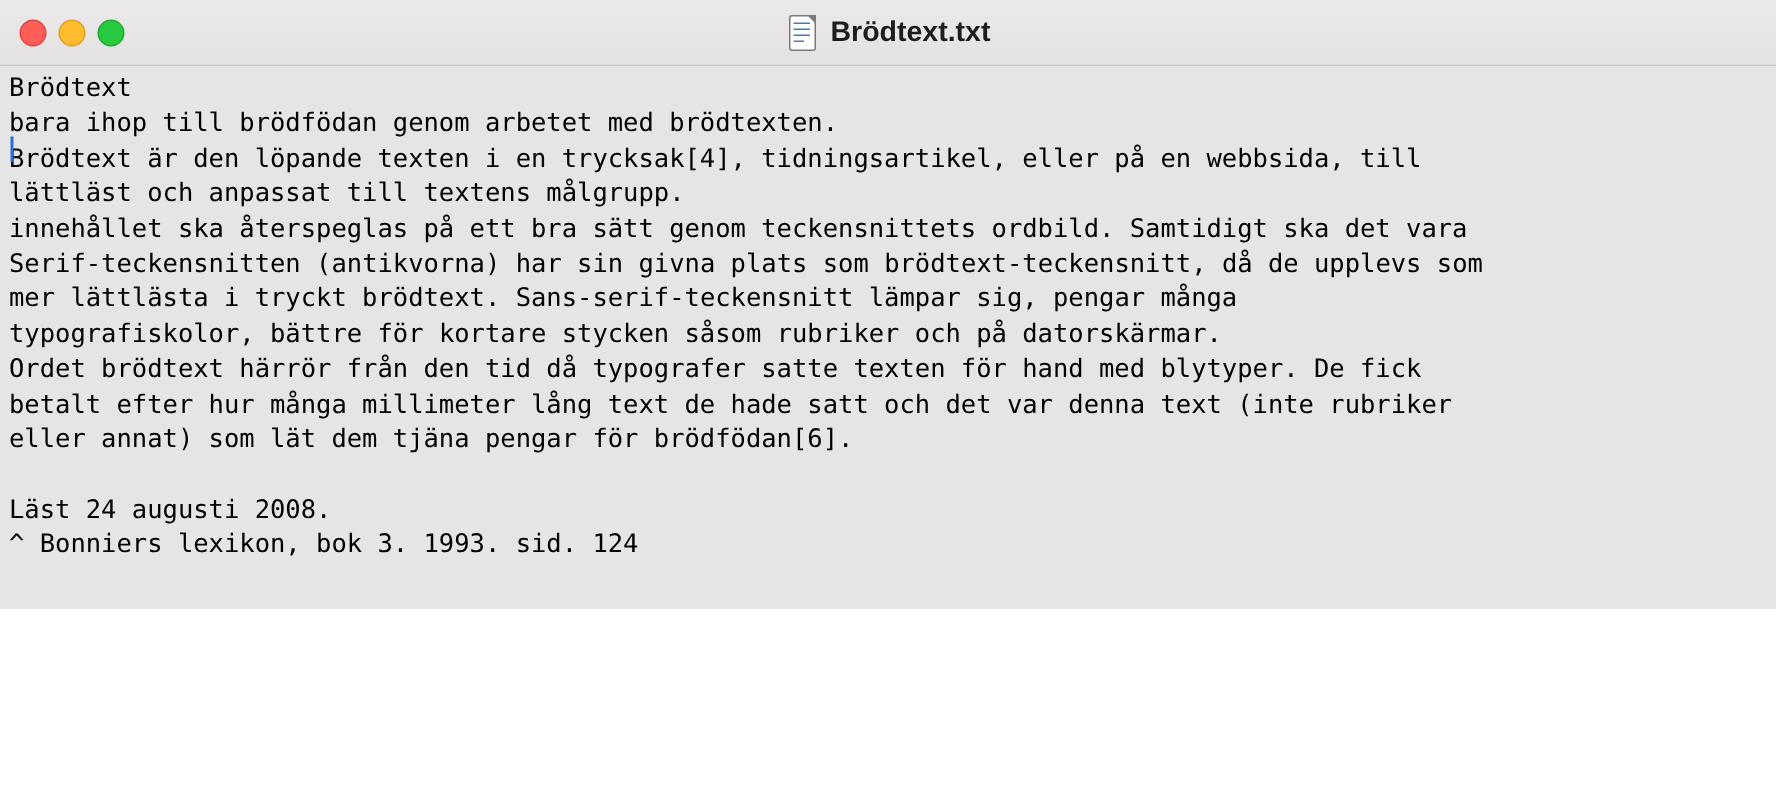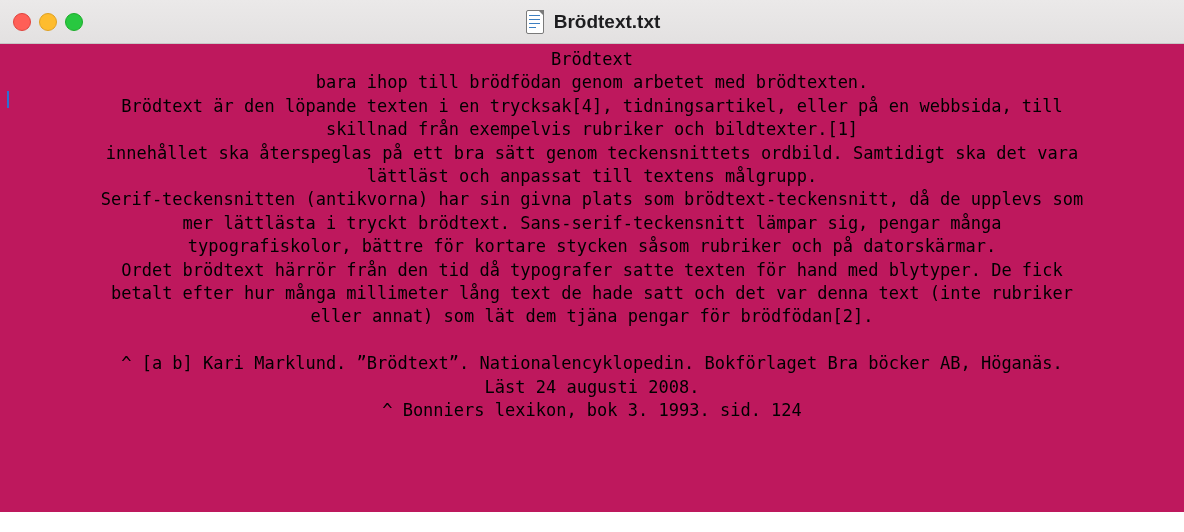--- a/index.html
+++ b/index.html
@@ -5,26 +5,25 @@
   * { box-sizing: border-box; }
   html, body {
     margin: 0; padding: 0;
     width: 1184px; height: 532px;
     overflow: hidden;
     background: #ffffff;
     font-family: "Liberation Sans", sans-serif;
   }
   #window {
     width: 1184px;
-    height: 512px;
+    height: 406px;
     position: relative;
     background: #ffffff;
     display: flex;
     flex-direction: column;
-    text-align: center;
   }
   
   #titlebar {
     height: 44px;
     min-height: 44px;
     background: linear-gradient(to bottom, #ebe9e9, #e3e1e1);
     border-bottom: 1px solid #c8c6c6;
     display: flex;
     align-items: center;
     position: relative;
@@ -85,21 +84,21 @@
   }
   #title-text {
     font-size: 19px;
     font-weight: bold;
     color: #1d1d1f;
     font-family: "Liberation Sans", sans-serif;
   }
   
   #textarea {
     flex: 1;
-    background: #be185d;
+    background: #e5e5e5;
     padding: 4px 6px 0 6px;
     overflow: hidden;
     position: relative;
   }
   #caret {
     position: absolute;
     left: 7px;
     top: 47px;
     width: 2px;
     height: 17px;
@@ -145,32 +144,30 @@
       <span id="title-text">Brödtext.txt</span>
     </div>
   </div>
 
   <div id="textarea">
     <div id="caret"></div>
 
     <div class="line">Brödtext</div>
     <div class="line">bara ihop till brödfödan genom arbetet med brödtexten.</div>
     <div class="line">Brödtext är den löpande texten i en trycksak[4], tidningsartikel, eller på en webbsida, till</div>
-    <div class="line">skillnad från exempelvis rubriker och bildtexter.[1]</div>
+    <div class="line">lättläst och anpassat till textens målgrupp.</div>
     <div class="line">innehållet ska återspeglas på ett bra sätt genom teckensnittets ordbild. Samtidigt ska det vara</div>
-    <div class="line">lättläst och anpassat till textens målgrupp.</div>
 
     <div class="line"><span class="sq">Serif-teckensnitten</span><span> (</span><span class="sq">antikvorna</span><span>) har sin givna plats som brödtext-teckensnitt, då de upplevs som</span></div>
 
     <div class="line"><span>mer lättlästa i tryckt brödtext. </span><span class="sq">Sans-serif-teckensnitt</span><span> lämpar sig, pengar många</span></div>
 
     <div class="line"><span class="sq">typografiskolor</span><span>, bättre för kortare stycken såsom rubriker och på datorskärmar.</span></div>
 
     <div class="line">Ordet brödtext härrör från den tid då typografer satte texten för hand med blytyper. De fick</div>
     <div class="line">betalt efter hur många millimeter lång text de hade satt och det var denna text (inte rubriker</div>
-    <div class="line">eller annat) som lät dem tjäna pengar för brödfödan[2].</div>
+    <div class="line">eller annat) som lät dem tjäna pengar för brödfödan[6].</div>
     <div class="line blank"></div>
-    <div class="line">^ [a b] Kari Marklund. ”Brödtext”. Nationalencyklopedin. Bokförlaget Bra böcker AB, Höganäs.</div>
     <div class="line">Läst 24 augusti 2008.</div>
     <div class="line">^ Bonniers lexikon, bok 3. 1993. sid. 124</div>
   </div>
 
 </div>
 
 </body></html>

